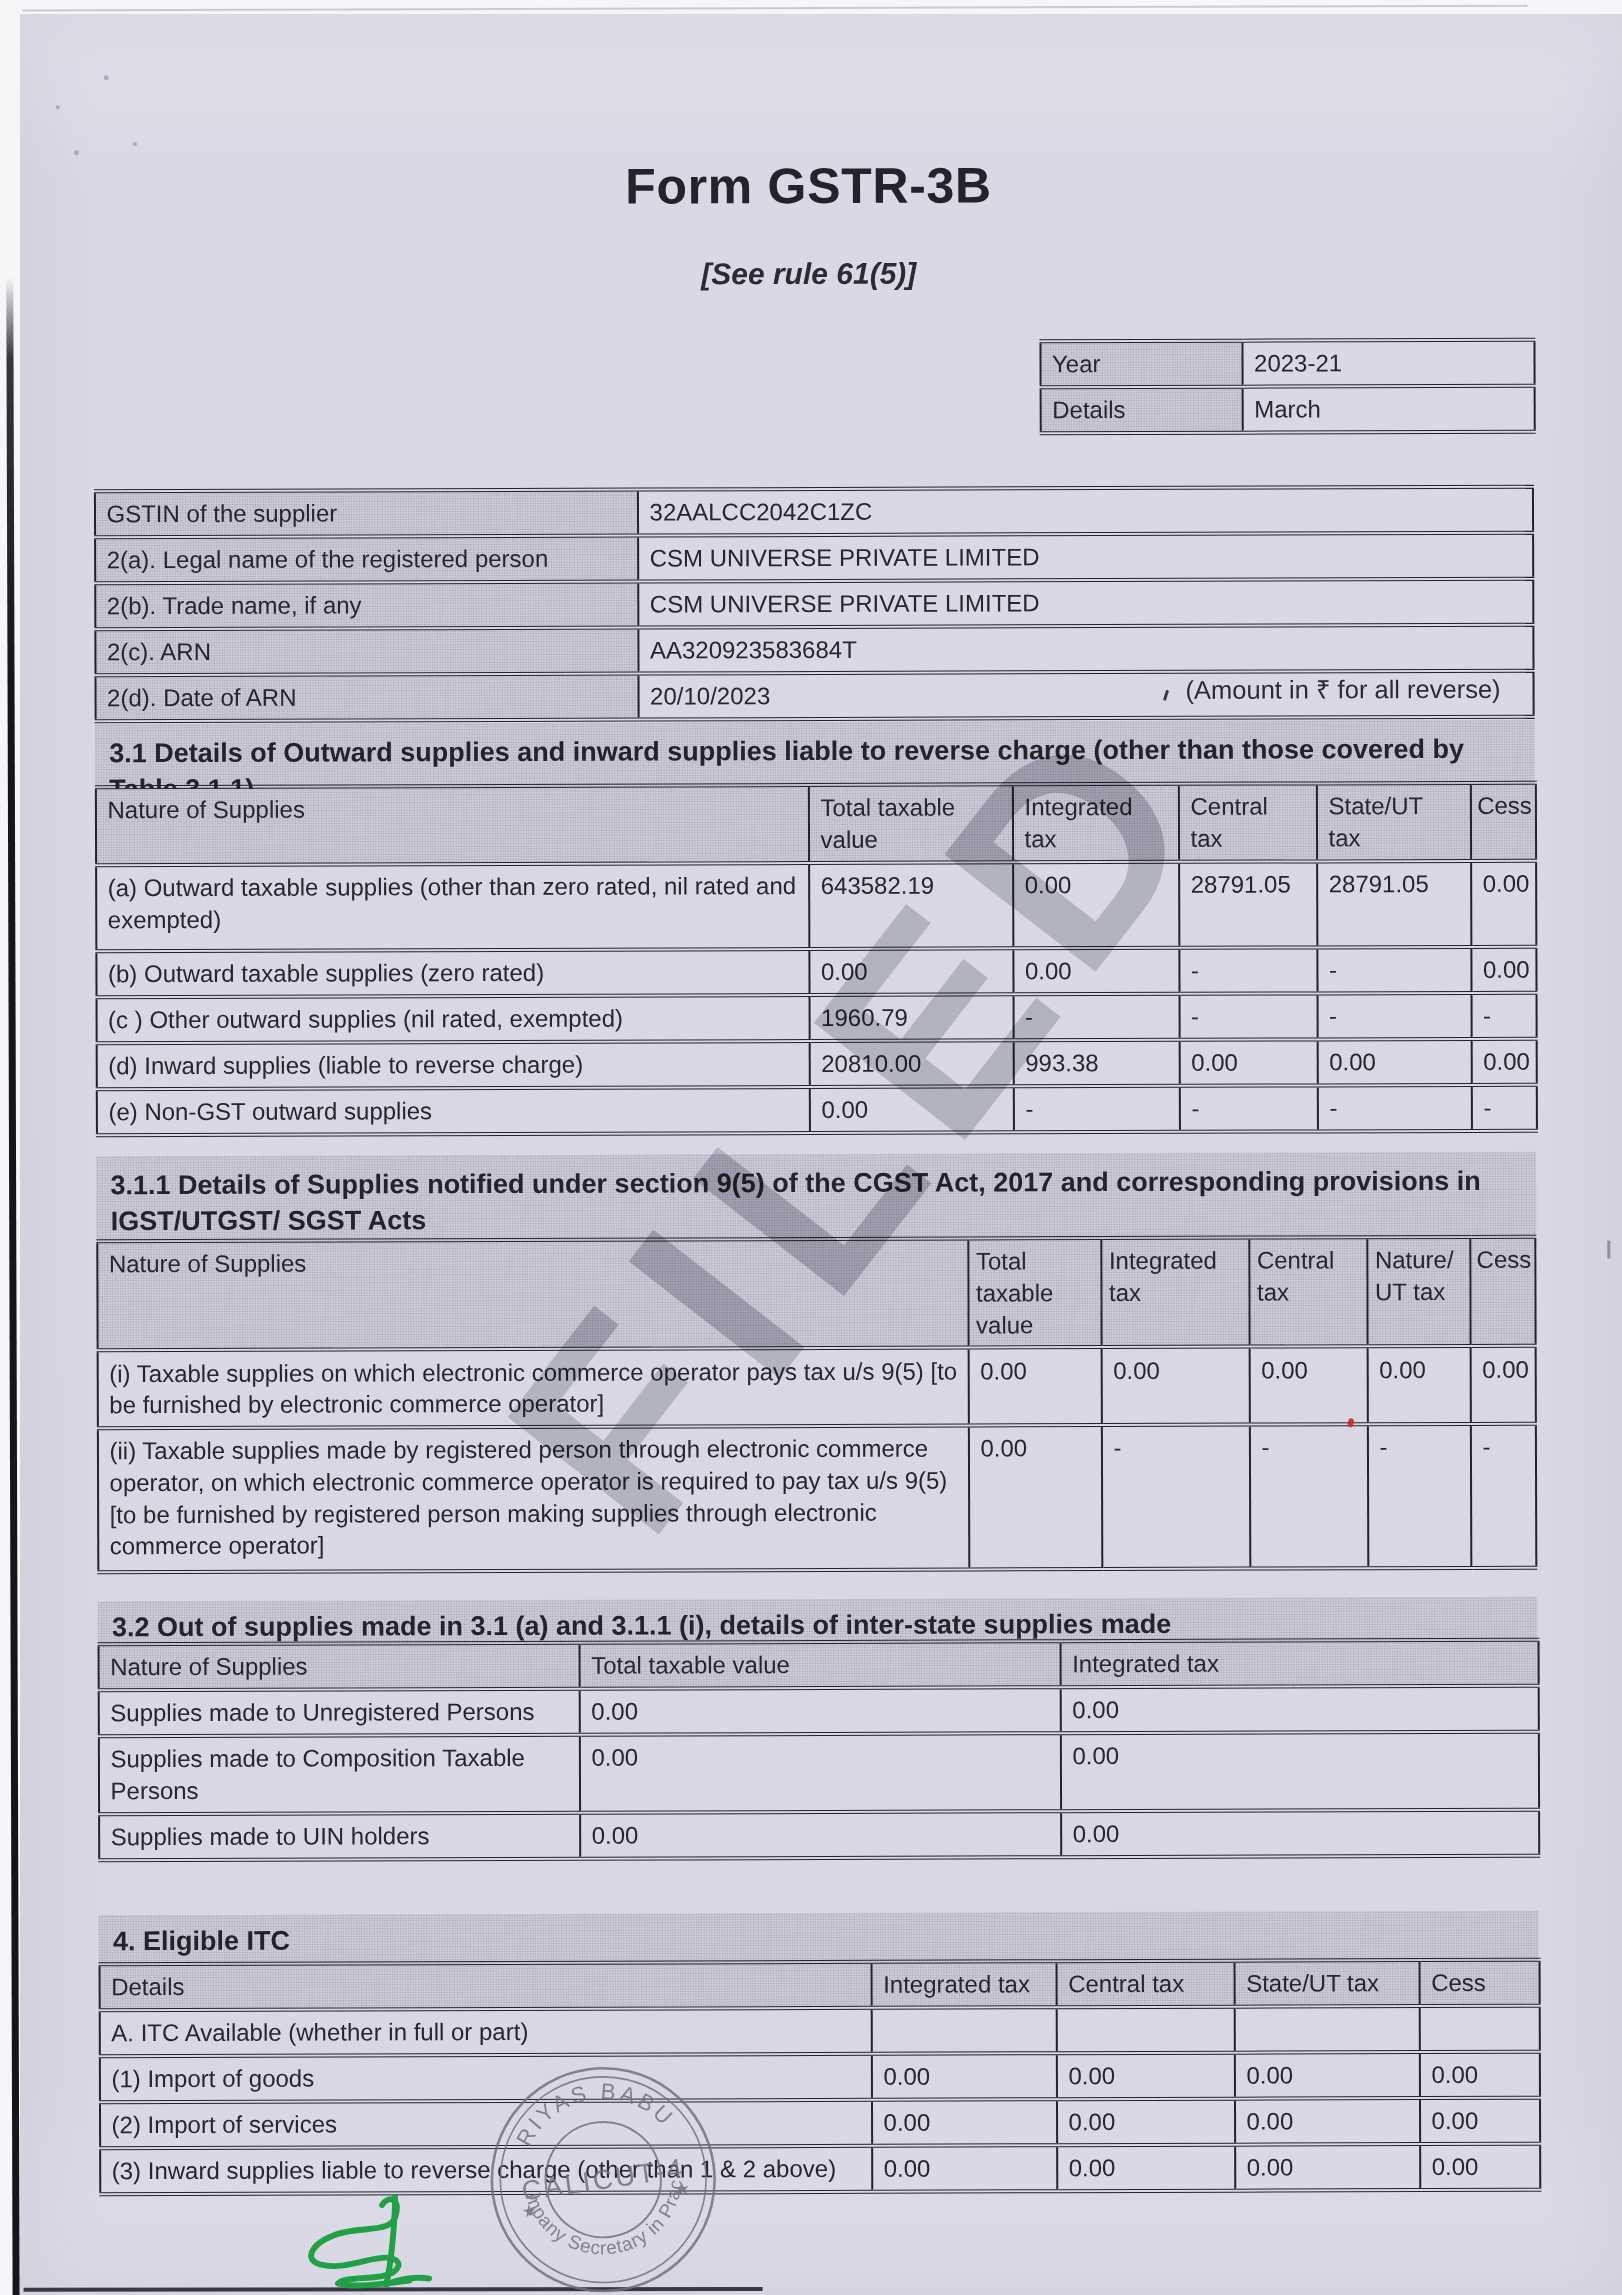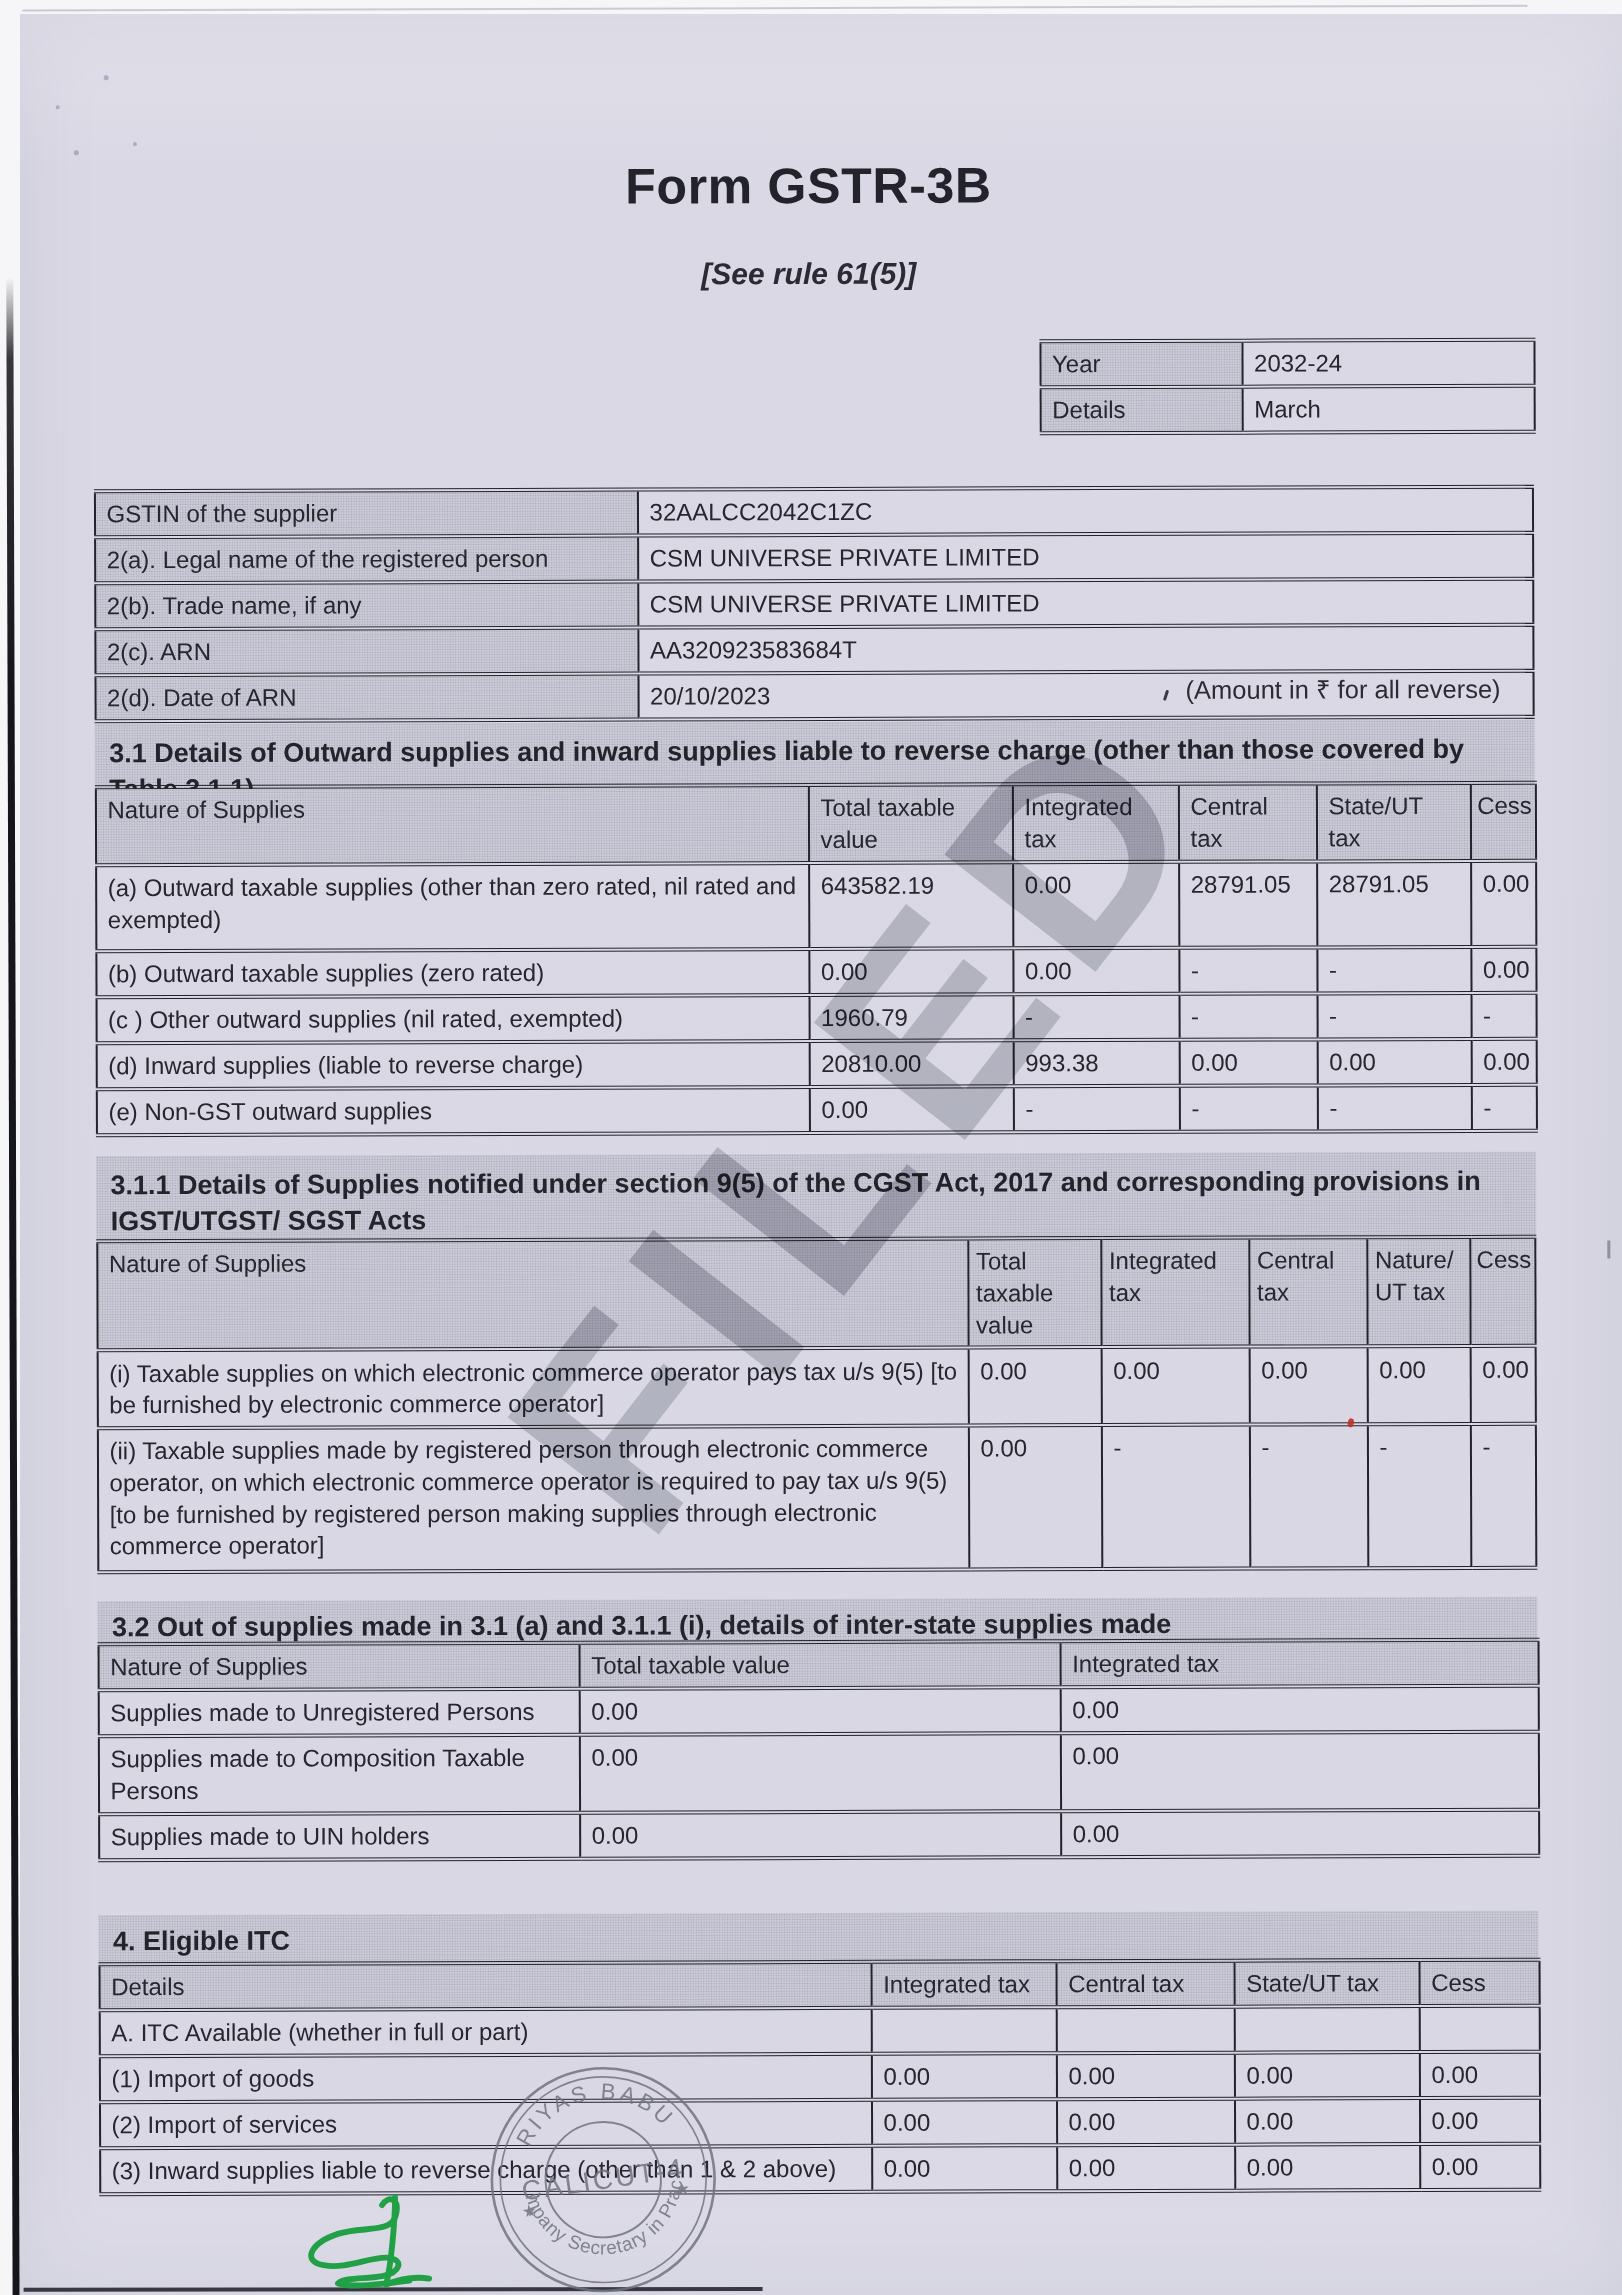--- a/index.html
+++ b/index.html
@@ -85,21 +85,21 @@
   <div class="subtitle">[See rule 61(5)]</div>
 
   <table class="frm meta-tbl" style="left:1042px;top:340px;width:496px;">
     <colgroup>
         <col style="width:202px">
         <col>
       </colgroup>
     <tbody>
         <tr style="height:41px">
       <td class="halftone">Year</td>
-      <td>2032-24</td>
+      <td>2023-21</td>
     </tr>
     <tr style="height:41px">
       <td class="halftone">Details</td>
       <td>March</td>
     </tr>
   </tbody>
     </table>
 
   <table class="frm sup-tbl" style="left:96px;top:487px;width:1440px;">
     <colgroup>

